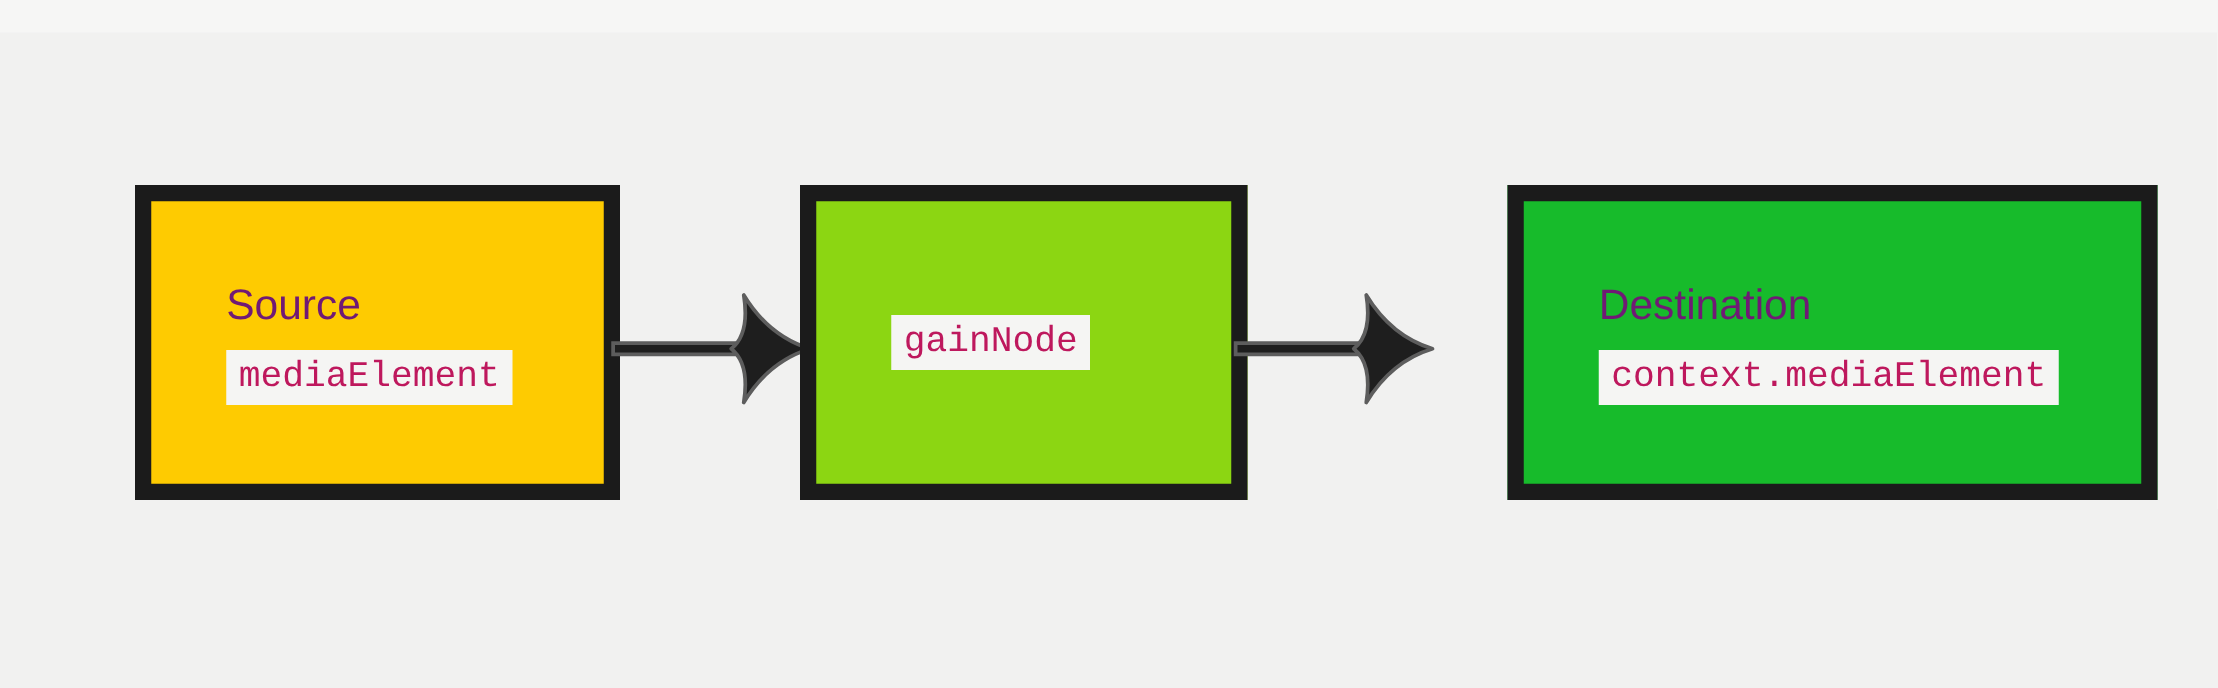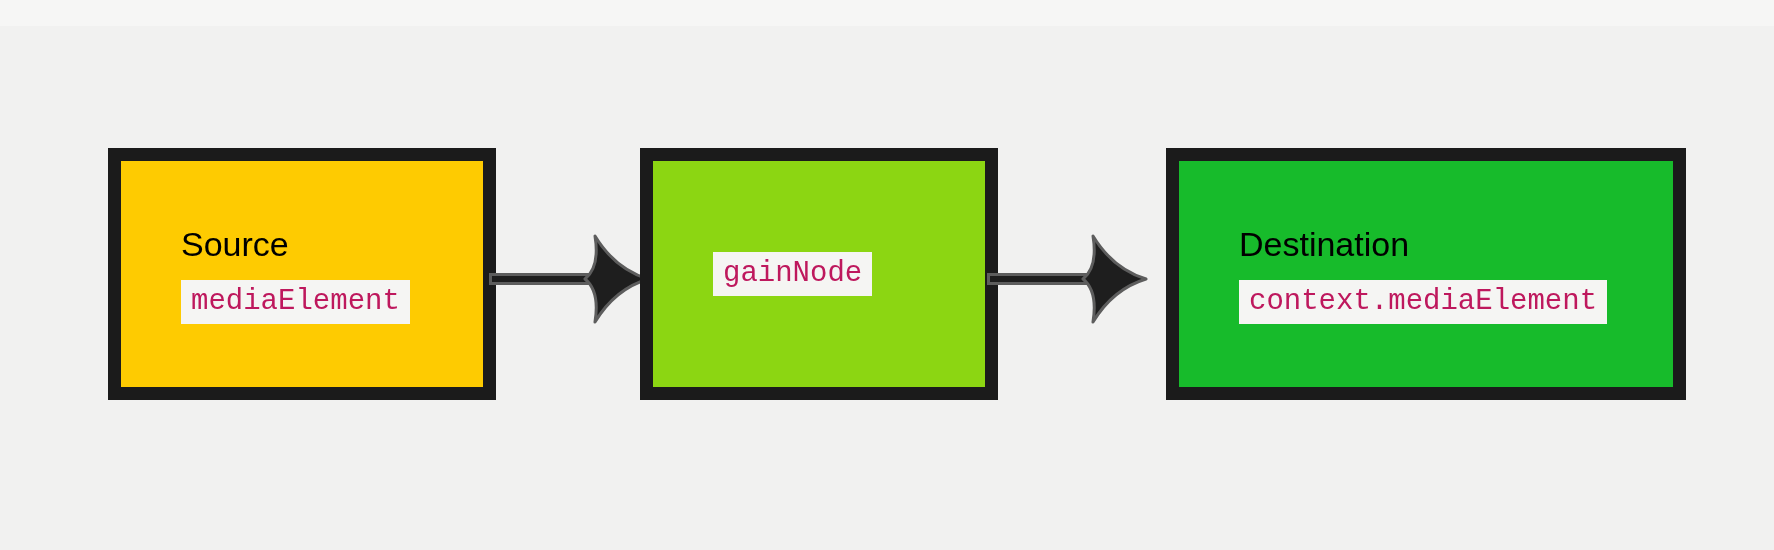--- a/index.html
+++ b/index.html
@@ -34,28 +34,28 @@
     display: flex;
     flex-direction: column;
     justify-content: center;
     align-items: flex-start;
     padding-left: 60px;
     gap: 17px;
   }
 
   .node-source      { left: 108px;  width: 388px; }
   .node-modification{ left: 640px;  width: 358px; }
-  .node-destination { left: 1166px; width: 520px; }
+  .node-destination { left: 1206px; width: 520px; }
 
   .node-label {
     font-family: "Liberation Sans", sans-serif;
     font-size: 34px;
     line-height: 38px;
     font-weight: 400;
-    color: #000000;
+    color: #701a75;
     white-space: nowrap;
   }
 
   .node-code {
     font-family: "Liberation Mono", "DejaVu Sans Mono", monospace;
     font-size: 29px;
     line-height: 30px;
     color: #be185d;
     background: #f5f5f3;
     padding: 7px 10px;

